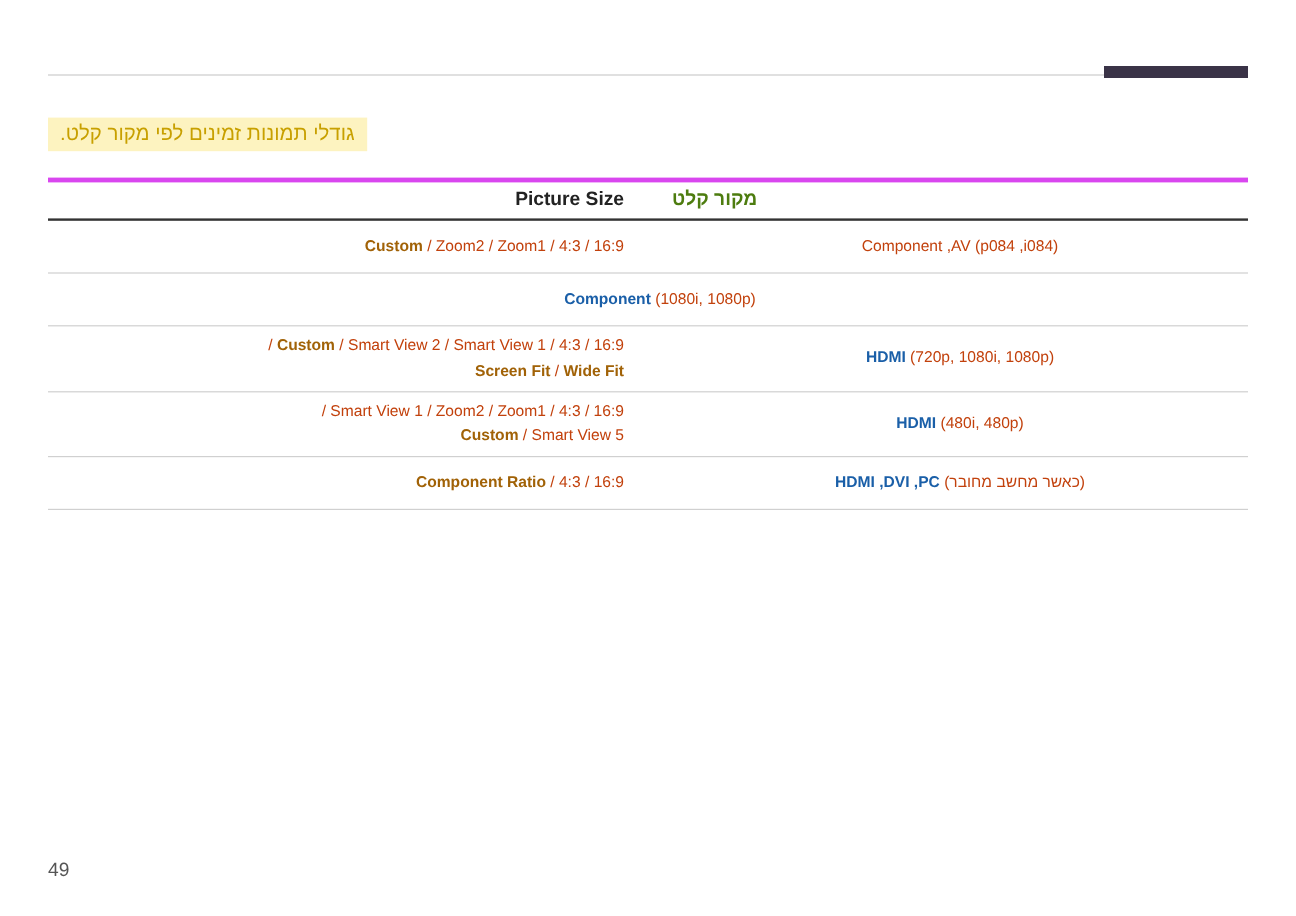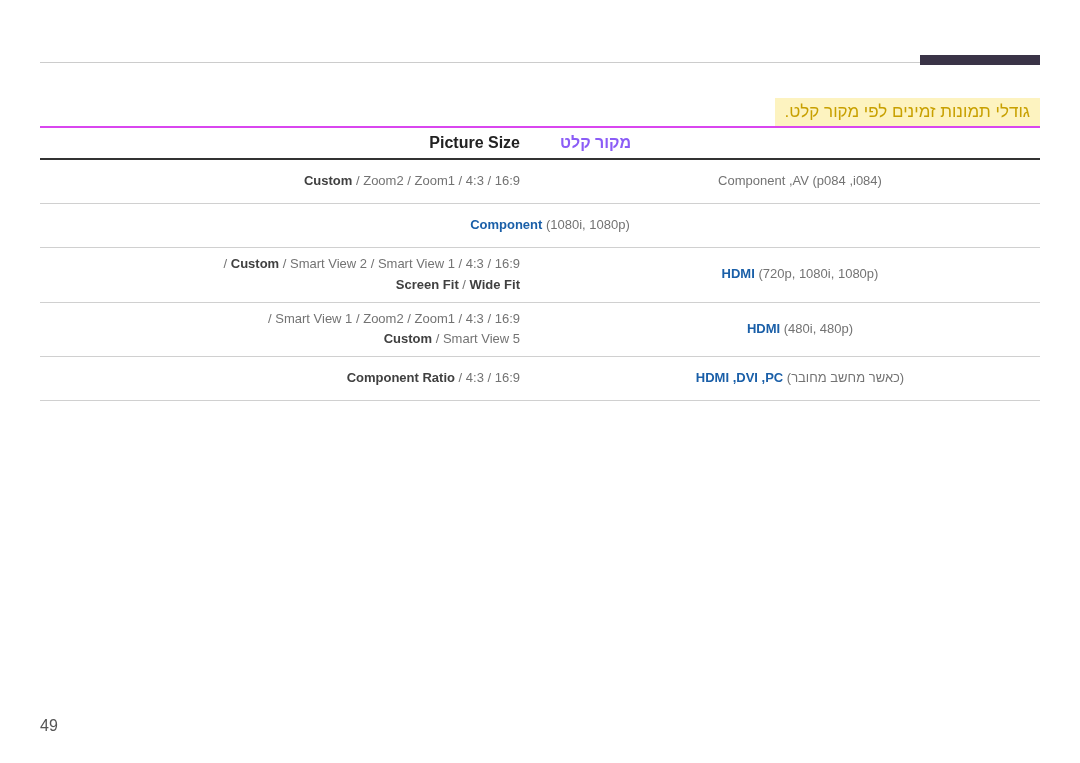--- a/index.html
+++ b/index.html
@@ -41,58 +41,59 @@
     }
 
     .main-content {
       position: absolute;
       top: 80px;
       left: 40px;
       right: 40px;
     }
 
     .title-row {
-      text-align: right;
+      text-align: left;
+      margin-bottom: 22px;
       margin-top: 18px;
     }
 
     .title-hebrew {
       font-size: 17px;
       color: #c8a000;
       background: #fdf3c0;
       padding: 4px 10px;
       display: inline-block;
       direction: rtl;
     }
 
     .table-header {
       display: flex;
       justify-content: space-between;
       align-items: center;
-      border-top: 2px solid #d946ef;
+      border-top: 4px solid #d946ef;
       border-bottom: 2px solid #333;
       padding: 6px 0;
       margin-bottom: 0;
     }
 
     .col-picture-size {
       flex: 1;
       text-align: right;
       font-size: 16px;
       font-weight: bold;
       color: #222;
       padding-right: 20px;
     }
 
     .col-source {
       flex: 1;
       text-align: left;
       font-size: 16px;
       font-weight: bold;
-      color: #8b5cf6;
+      color: #4d7c0f;
       padding-left: 20px;
       direction: rtl;
     }
 
     .table-row {
       display: flex;
       justify-content: space-between;
       align-items: center;
       border-bottom: 1px solid #d0d0d0;
       padding: 6px 0;
@@ -112,31 +113,31 @@
       flex: 1;
       text-align: center;
       padding-left: 20px;
       font-size: 13px;
       line-height: 1.6;
       color: #555;
       direction: rtl;
     }
 
     .highlight-orange {
-      color: #404040;
+      color: #a16207;
       font-weight: bold;
     }
 
     .highlight-blue {
       color: #1a5fa8;
       font-weight: bold;
     }
 
     .normal-text {
-      color: #737373;
+      color: #c2410c;
     }
   </style>
 </head>
 <body>
 
 <div class="top-bar"></div>
 <div class="right-accent"></div>
 
 <div class="main-content">
   <div class="title-row">

